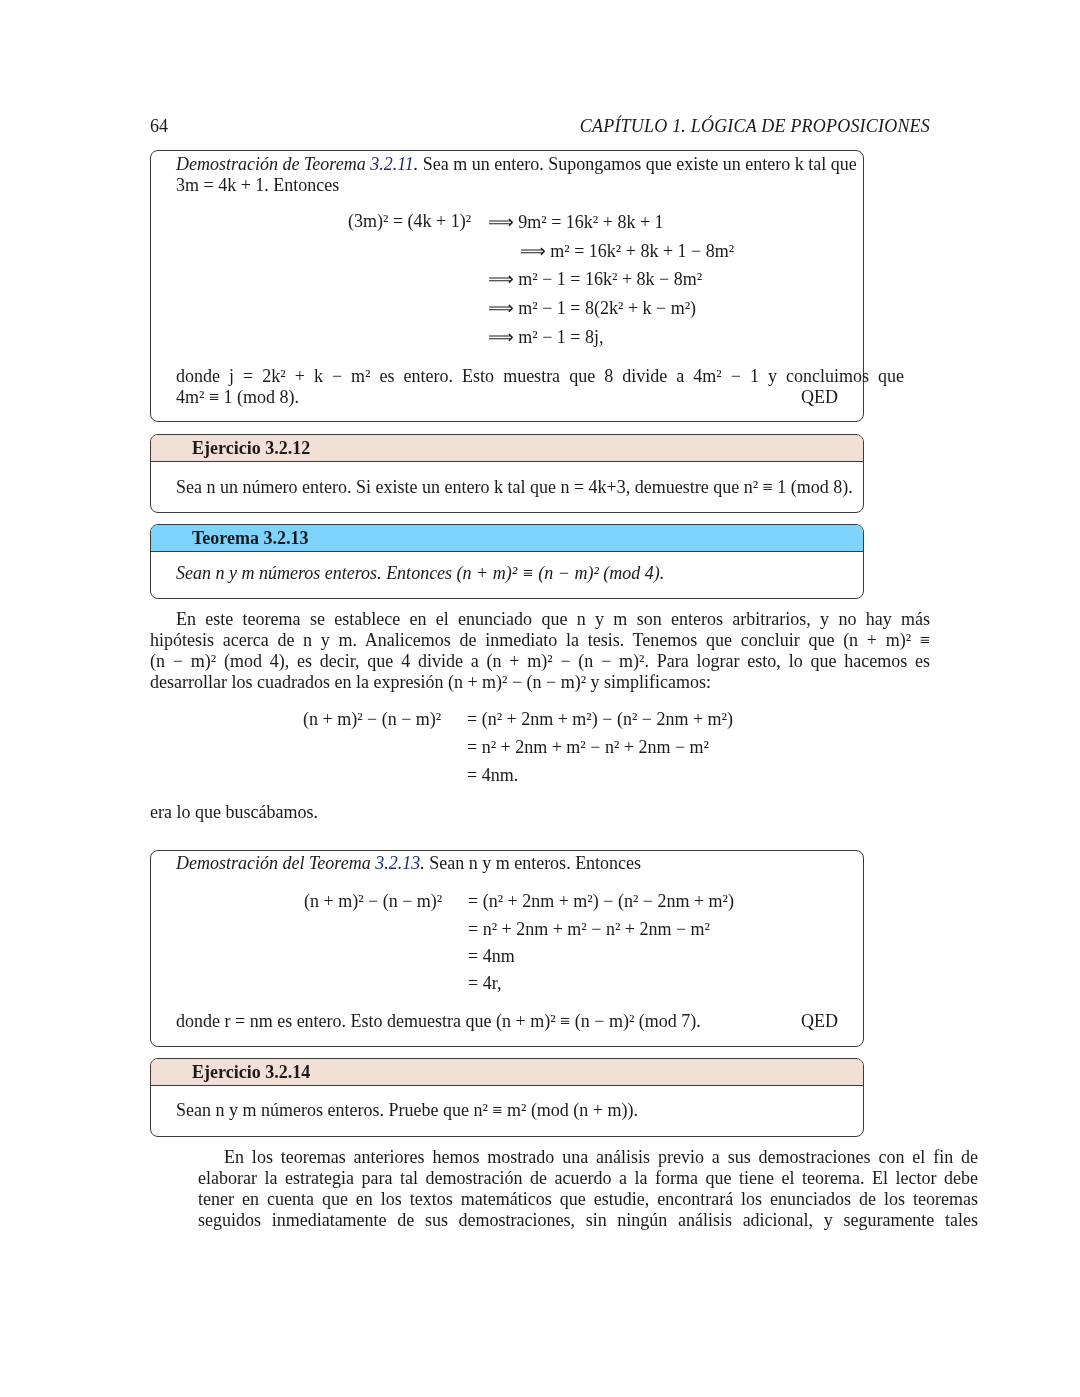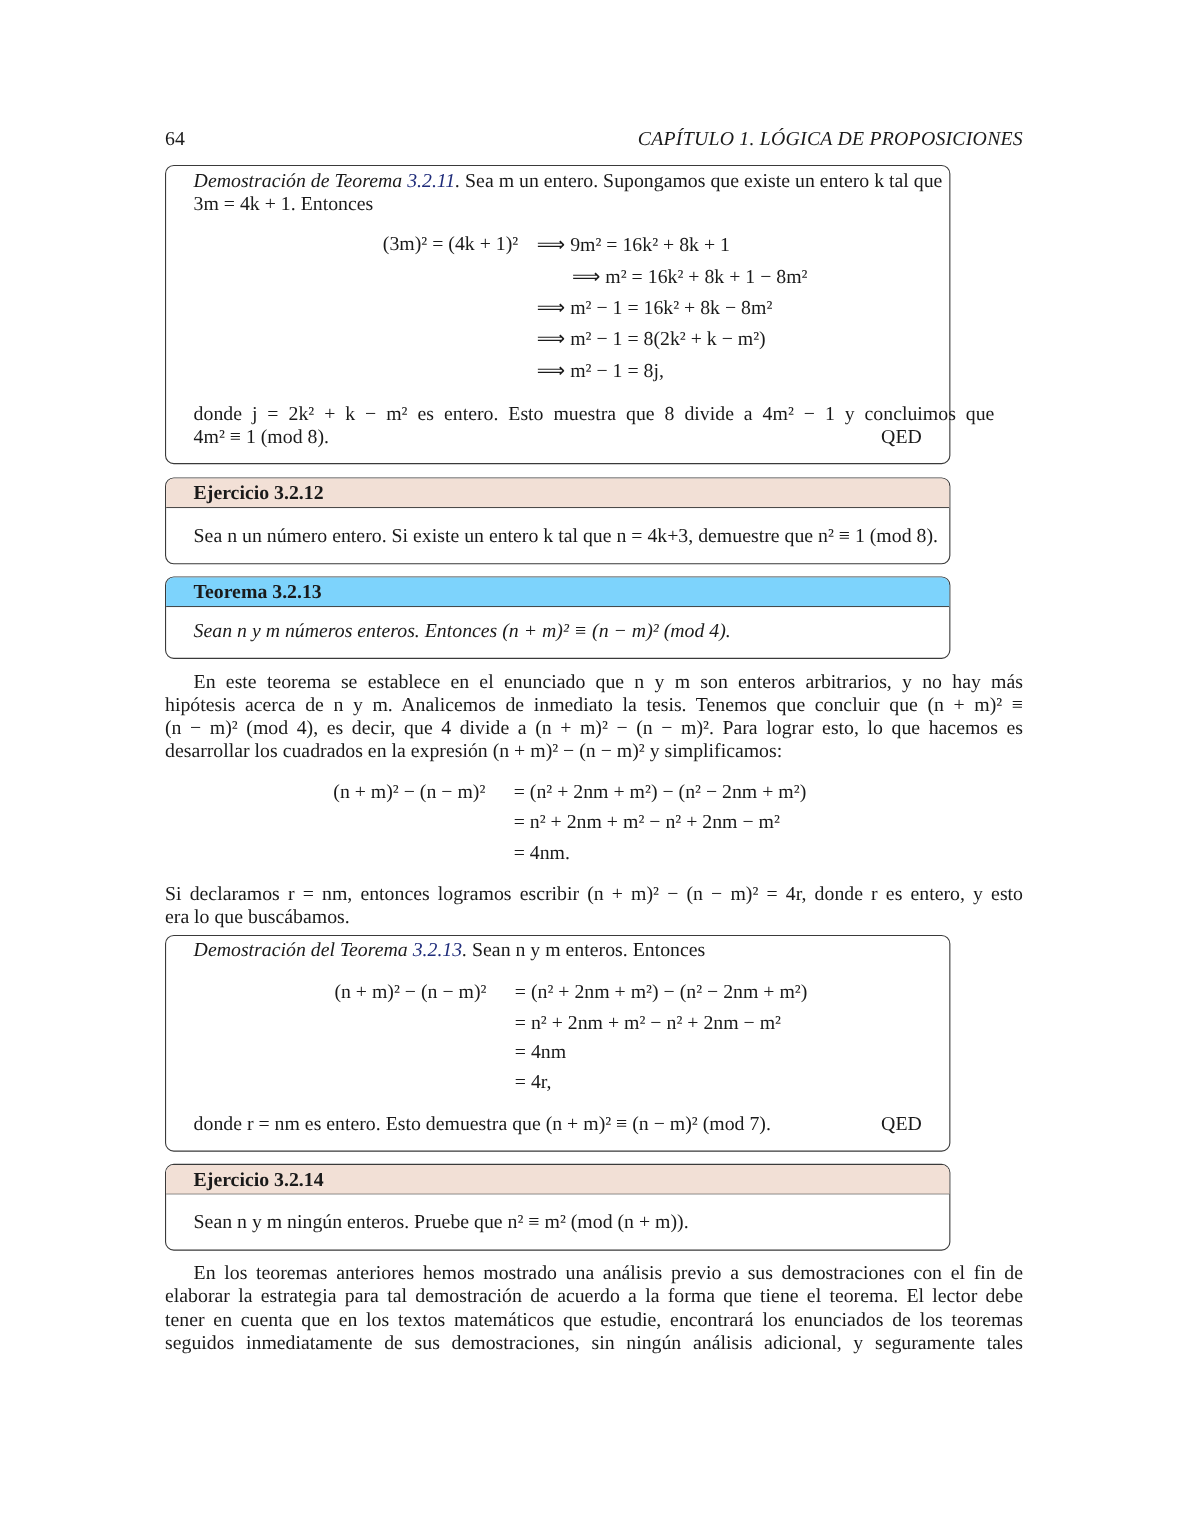--- a/index.html
+++ b/index.html
@@ -7,21 +7,21 @@
            font-family: "DejaVu Serif", "Liberation Serif", serif; color: #1a1a1a; }
     .page { position: absolute; left: 150px; top: 0; width: 780px; }
     .header { position: absolute; top: 116px; left: 0; width: 780px; height: 22px;
               font-family: "Liberation Serif", serif; font-size: 18px; }
     .header .num { position: absolute; left: 0; top: 0; }
     .header .chap { position: absolute; right: 0; top: 0; font-style: italic; letter-spacing: 0.2px; }
 
     .box { position: absolute; left: 0; width: 714px; border: 1.3px solid #3a3a3a; border-radius: 8px;
            box-sizing: border-box; background: #fff; }
     .box .title { height: 26px; border-bottom: 1.3px solid #3a3a3a; border-radius: 7px 7px 0 0;
-                  padding-left: 25px; font-family: "Liberation Serif", serif; font-weight: bold;
+                  padding-left: 41px; font-family: "Liberation Serif", serif; font-weight: bold;
                   font-size: 18px; line-height: 26px; }
     .box .title.exercise { background: #f2e0d6; }
     .box .title.theorem { background: #7dd3fc; }
     .box .body { padding: 0 25px; font-family: "Liberation Serif", serif; font-size: 18px; }
 
     .txt { font-family: "Liberation Serif", serif; font-size: 18px; line-height: 21px; }
     .it { font-style: italic; }
     .link { color: #1f2c7a; font-style: italic; }
     .mathline { position: absolute; white-space: nowrap; font-family: "Liberation Serif", serif; font-size: 18px; }
     .qed { position: absolute; right: 25px; }
@@ -76,21 +76,20 @@
     <div style="text-align:justify; text-align-last:justify;">(n − m)² (mod 4), es decir, que 4 divide a (n + m)² − (n − m)². Para lograr esto, lo que hacemos es</div>
     <div>desarrollar los cuadrados en la expresión (n + m)² − (n − m)² y simplificamos:</div>
   </div>
 
   <div class="mathline" style="top:709px; left:153px;">(n + m)² − (n − m)²</div>
   <div class="mathline" style="top:709px; left:317px;">= (n² + 2nm + m²) − (n² − 2nm + m²)</div>
   <div class="mathline" style="top:737px; left:317px;">= n² + 2nm + m² − n² + 2nm − m²</div>
   <div class="mathline" style="top:765px; left:317px;">= 4nm.</div>
 
   <div class="para txt" style="top:802px;">
-    <div style="text-align:justify; text-align-last:justify;">Si declaramos r = nm, entonces logramos escribir (n + m)² − (n − m)² = 4r, donde r es entero, y esto</div>
     <div>era lo que buscábamos.</div>
   </div>
 
   <div class="box" style="top:850px; height:197px;">
     <div class="txt" style="position:absolute; top:2px; left:25px;">
       <span class="it">Demostración del Teorema</span>
       <span class="link">3.2.13</span><span class="it">.</span>
       <span>Sean n y m enteros. Entonces</span>
     </div>
 
@@ -99,23 +98,23 @@
     <div class="mathline" style="top:68px; left:317px;">= n² + 2nm + m² − n² + 2nm − m²</div>
     <div class="mathline" style="top:95px; left:317px;">= 4nm</div>
     <div class="mathline" style="top:122px; left:317px;">= 4r,</div>
 
     <div class="txt" style="position:absolute; top:160px; left:25px;">donde r = nm es entero. Esto demuestra que (n + m)² ≡ (n − m)² (mod 7).</div>
     <div class="txt qed" style="top:160px;">QED</div>
   </div>
 
   <div class="box" style="top:1058px; height:79px;">
     <div class="title exercise">Ejercicio 3.2.14</div>
-    <div class="txt" style="position:absolute; top:41px; left:25px;">Sean n y m ningún enteros. Pruebe que n² ≡ m² (mod (n + m)).</div>
+    <div class="txt" style="position:absolute; top:41px; left:25px;">Sean n y m números enteros. Pruebe que n² ≡ m² (mod (n + m)).</div>
   </div>
 
-  <div class="para txt" style="top:1147px;">
+  <div class="para txt" style="top:1147px;margin-left:48px;">
     <div class="indent" style="text-align:justify; text-align-last:justify;">En los teoremas anteriores hemos mostrado una análisis previo a sus demostraciones con el fin de</div>
     <div style="text-align:justify; text-align-last:justify;">elaborar la estrategia para tal demostración de acuerdo a la forma que tiene el teorema. El lector debe</div>
     <div style="text-align:justify; text-align-last:justify;">tener en cuenta que en los textos matemáticos que estudie, encontrará los enunciados de los teoremas</div>
     <div style="text-align:justify; text-align-last:justify;">seguidos inmediatamente de sus demostraciones, sin ningún análisis adicional, y seguramente tales</div>
   </div>
 
 </div>
 
 </body></html>

